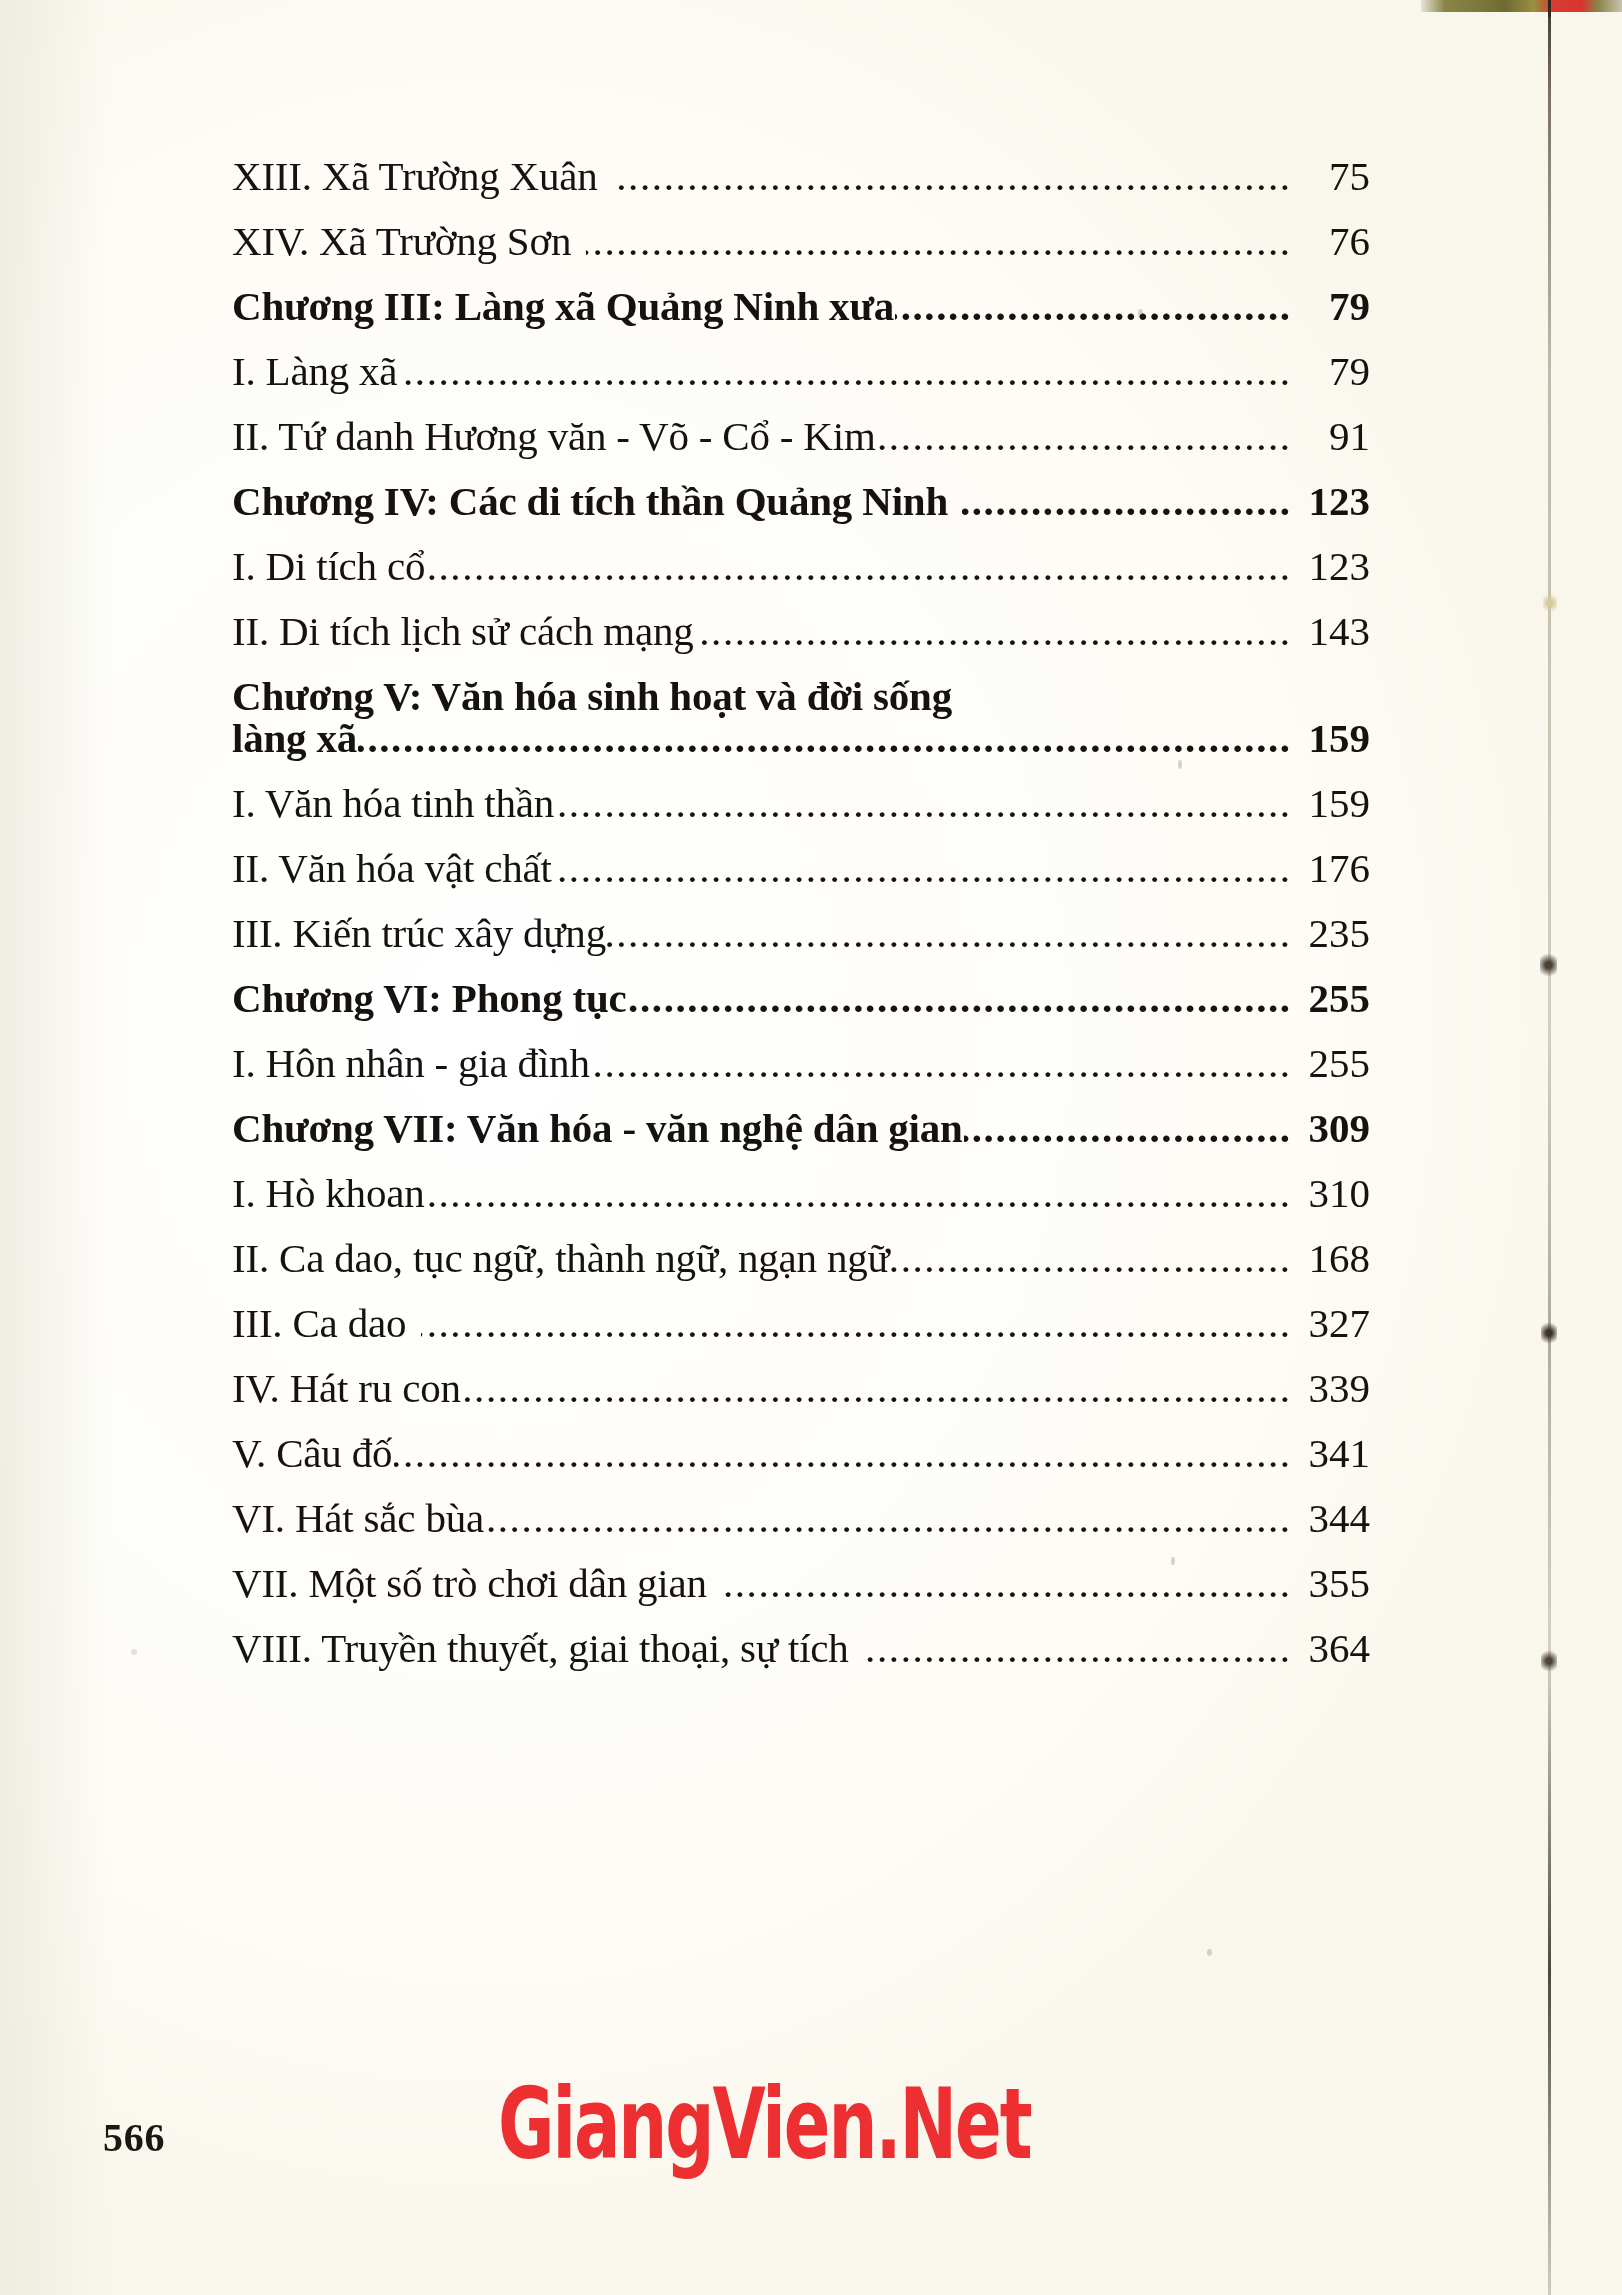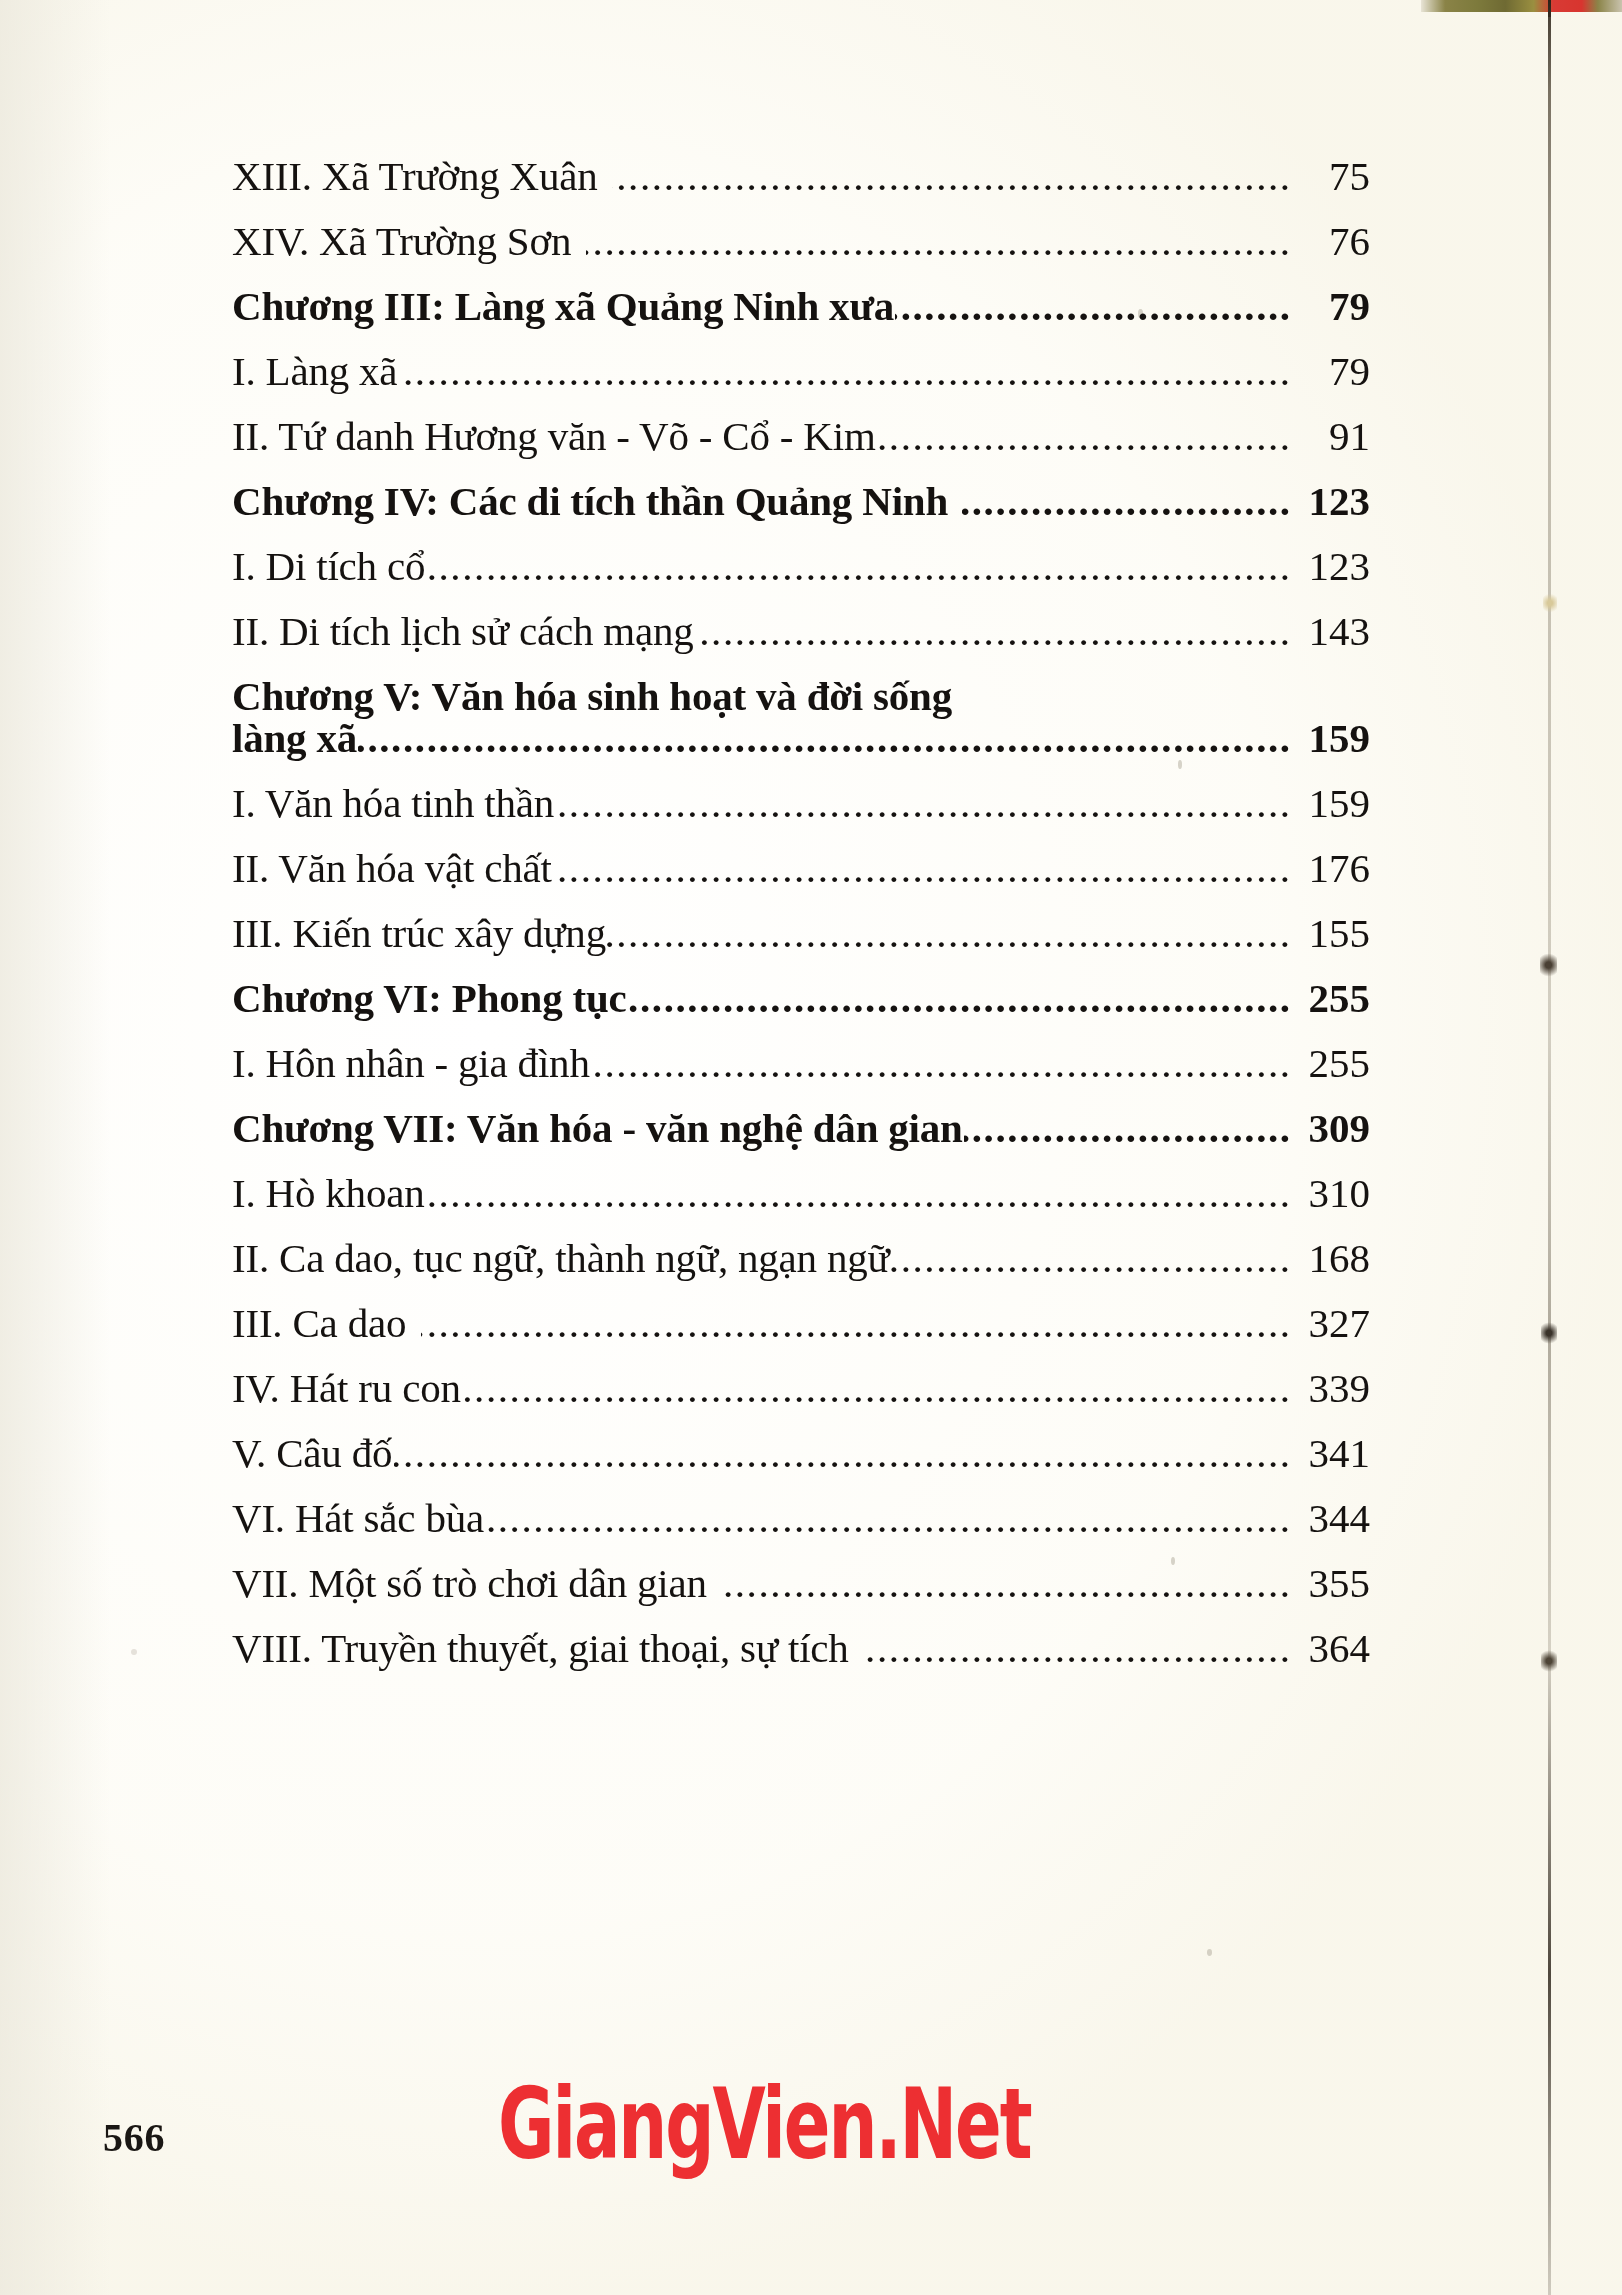--- a/index.html
+++ b/index.html
@@ -264,21 +264,21 @@
         <span class="page">159</span>
       </div>
       <div class="toc-row">
         <span class="label">II. Văn hóa vật chất</span>
         <span class="leader"></span>
         <span class="page">176</span>
       </div>
       <div class="toc-row">
         <span class="label">III. Kiến trúc xây dựng</span>
         <span class="leader"></span>
-        <span class="page">155</span>
+        <span class="page">235</span>
       </div>
       <div class="toc-row chapter">
         <span class="label">Chương VI: Phong tục</span>
         <span class="leader"></span>
         <span class="page">255</span>
       </div>
       <div class="toc-row">
         <span class="label">I. Hôn nhân - gia đình</span>
         <span class="leader"></span>
         <span class="page">255</span>

